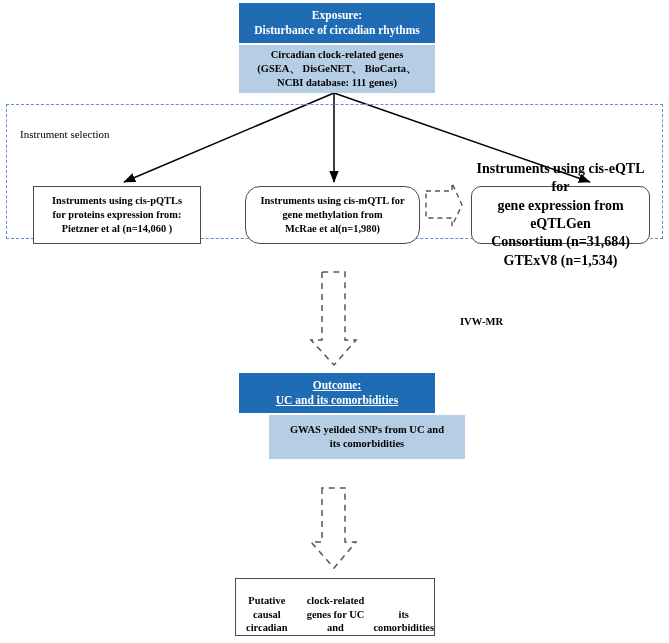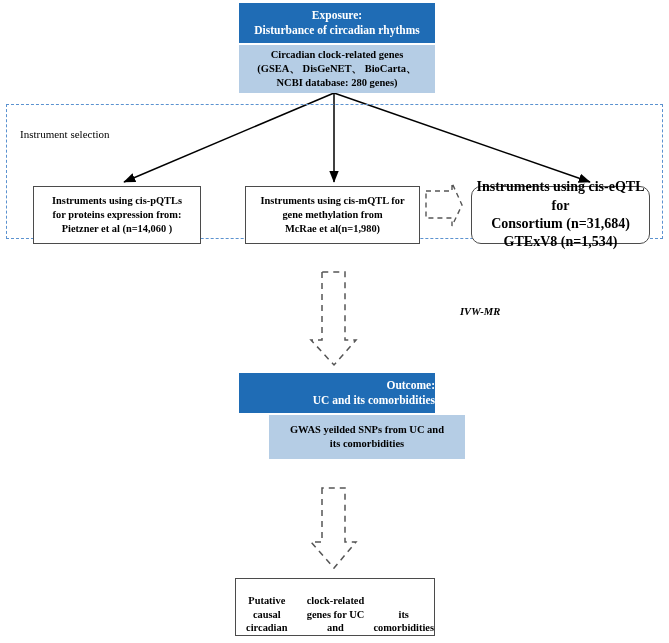--- a/index.html
+++ b/index.html
@@ -95,20 +95,21 @@
     left: 33px;
     top: 186px;
     width: 168px;
     height: 58px;
   }
   #box-mqtl {
     left: 245px;
     top: 186px;
     width: 175px;
     height: 58px;
+    border-radius: 15px;
   }
   #box-eqtl {
     left: 471px;
     top: 186px;
     width: 179px;
     height: 58px;
     font-size: 14px;
     border-radius: 10px;
   }
   
@@ -116,38 +117,38 @@
     position: absolute;
     left: 388px;
     top: 294px;
     width: 270px;
     font-size: 10.6px;
     font-weight: bold;
     text-align: left;
   }
   #smr-line1 { white-space: nowrap; }
   #smr-line2 {
-    margin-top: 12px;
+    margin-top: 22px;
     margin-left: 72px;
     white-space: nowrap;
-    font-style: italic;
   }
   
   #outcome-header {
     left: 239px;
     top: 373px;
     width: 196px;
     height: 40px;
     background: #1f6cb5;
     color: #ffffff;
     font-size: 11.5px;
     display: flex;
     flex-direction: column;
-    align-items: flex-end;
-    justify-content: center;
+    align-items: center;
+    justify-content: center;
+    text-decoration: underline;
   }
   #outcome-body {
     left: 239px;
     top: 415px;
     width: 196px;
     height: 44px;
     background: #b5cde5;
     color: #000000;
     font-size: 10.5px;
     display: flex;
@@ -204,41 +205,42 @@
   </svg>
 
   <div class="node" id="exposure-header">
     <span class="ln">Exposure:</span>
     <span class="ln">Disturbance of circadian rhythms</span>
   </div>
 
   <div class="node" id="exposure-body">
     <span class="ln">Circadian clock-related genes</span>
     <span class="ln">(GSEA、 DisGeNET、 BioCarta、</span>
-    <span class="ln">NCBI database: 280 genes)</span>
+    <span class="ln">NCBI database: 111 genes)</span>
   </div>
 
   <div id="instrument-panel"></div>
 
   <div id="instrument-selection-label">Instrument selection</div>
 
   <div class="node inst-box" id="box-pqtl">
     <span class="ln">Instruments using cis-pQTLs</span>
     <span class="ln">for proteins expression from:</span>
     <span class="ln">Pietzner et al (n=14,060 )</span>
   </div>
 
   <div class="node inst-box" id="box-mqtl">
     <span class="ln">Instruments using cis-mQTL for</span>
     <span class="ln">gene methylation from</span>
     <span class="ln">McRae et al(n=1,980)</span>
   </div>
 
   <div class="node inst-box" id="box-eqtl">
     <span class="ln">Instruments using cis-eQTL for</span>
+    <span class="ln">gene expression from eQTLGen</span>
     <span class="ln">Consortium (n=31,684)</span>
     <span class="ln">GTExV8 (n=1,534)</span>
   </div>
 
   <div id="smr-labels">
     <div id="smr-line2">IVW-MR</div>
   </div>
 
   <div class="node" id="outcome-header">
     <span class="ln">Outcome:</span>

